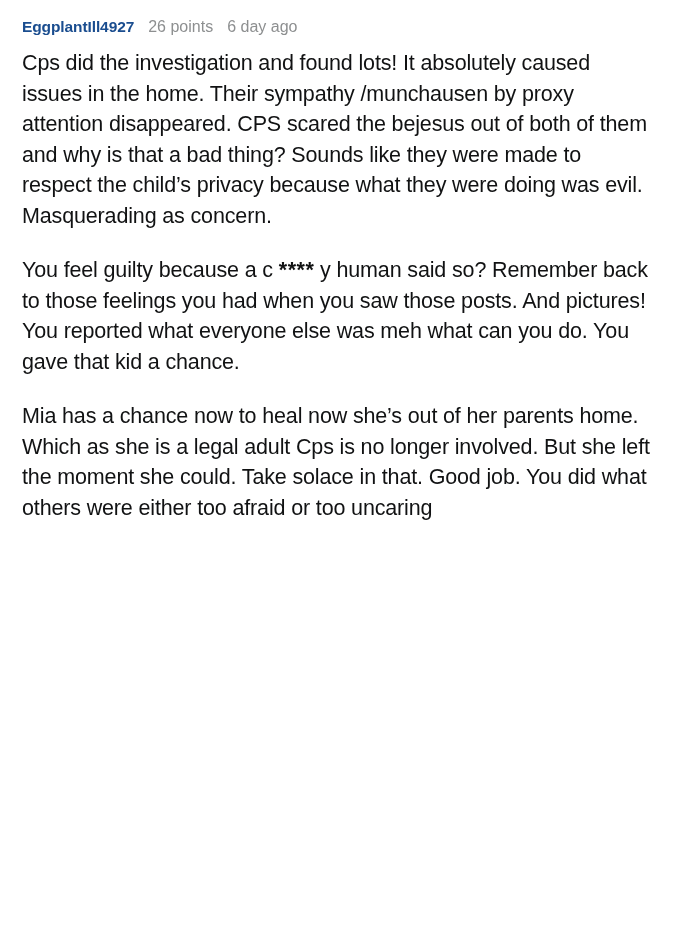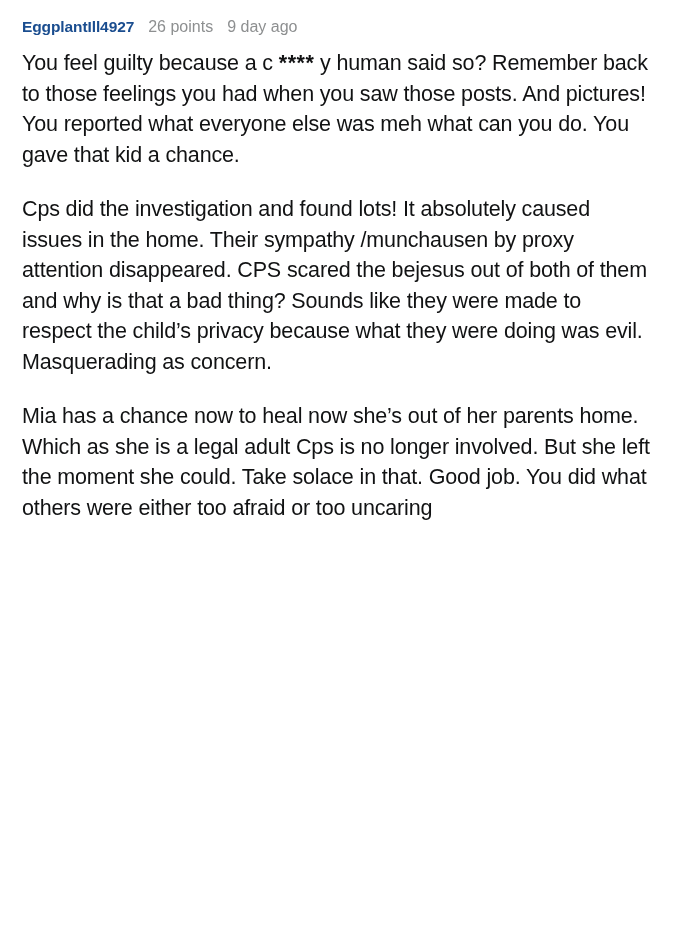--- a/index.html
+++ b/index.html
@@ -54,22 +54,22 @@
   }
 </style>
 </head>
 <body>
 
 <div class="comment">
 
   <div class="meta">
     <span class="author">EggplantIll4927</span>
     <span class="points">26 points</span>
-    <span class="timestamp">9 day ago</span>
+    <span class="timestamp">6 day ago</span>
   </div>
 
   <div class="body">
+    <p class="para">Cps did the investigation and found lots! It absolutely caused issues in the home. Their sympathy /munchausen by proxy attention disappeared. CPS scared the bejesus out of both of them and why is that a bad thing? Sounds like they were made to respect the child’s privacy because what they were doing was evil. Masquerading as concern.</p>
     <p class="para"><span>You feel guilty because a c </span><span class="censored">****</span><span> y human said so? Remember back to those feelings you had when you saw those posts. And pictures! You reported what everyone else was meh what can you do. You gave that kid a chance.</span></p>
-    <p class="para">Cps did the investigation and found lots! It absolutely caused issues in the home. Their sympathy /munchausen by proxy attention disappeared. CPS scared the bejesus out of both of them and why is that a bad thing? Sounds like they were made to respect the child’s privacy because what they were doing was evil. Masquerading as concern.</p>
     <p class="para">Mia has a chance now to heal now she’s out of her parents home. Which as she is a legal adult Cps is no longer involved. But she left the moment she could. Take solace in that. Good job. You did what others were either too afraid or too uncaring</p>
   </div>
 
 </div>
 
 </body></html>

